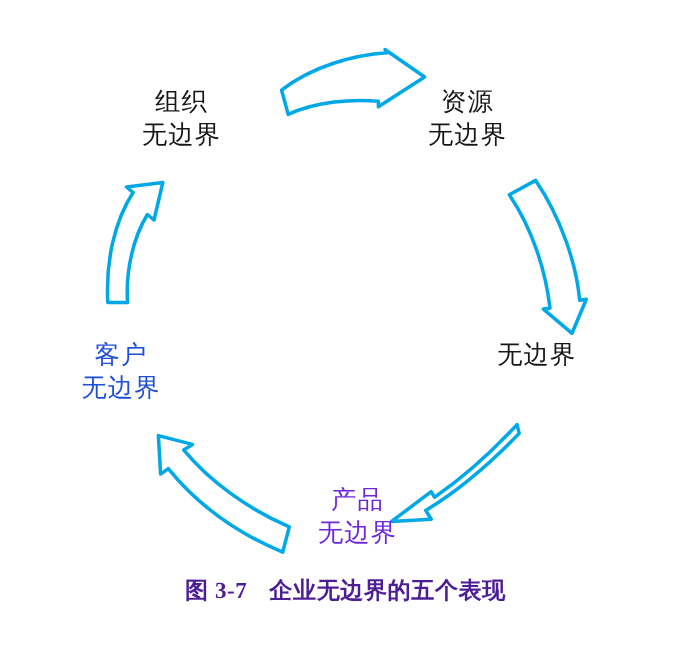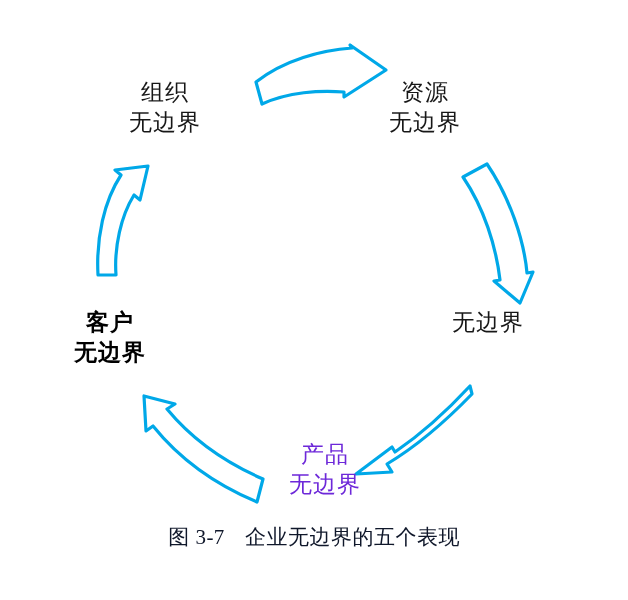--- a/index.html
+++ b/index.html
@@ -135,22 +135,22 @@
 
   <div class="node-label" id="label-industry" style="color: rgb(23, 23, 23);">
     <span class="line">无边界</span>
   </div>
 
   <div class="node-label" id="label-product" style="color: #6d28d9;">
     <span class="line">产品</span>
     <span class="line">无边界</span>
   </div>
 
-  <div class="node-label" id="label-customer" style="color: #000000; font-weight: bold;">
+  <div class="node-label" id="label-customer" style="color: #1d4ed8;">
     <span class="line">客户</span>
     <span class="line">无边界</span>
   </div>
 
-  <div id="figure-caption" style="color: #0f172a;">
+  <div id="figure-caption" style="color: #4c1d95; font-weight: bold;">
     <span>图 3-7</span><span class="caption-gap"></span><span>企业无边界的五个表现</span>
   </div>
 
 </div>
 
 </body></html>

